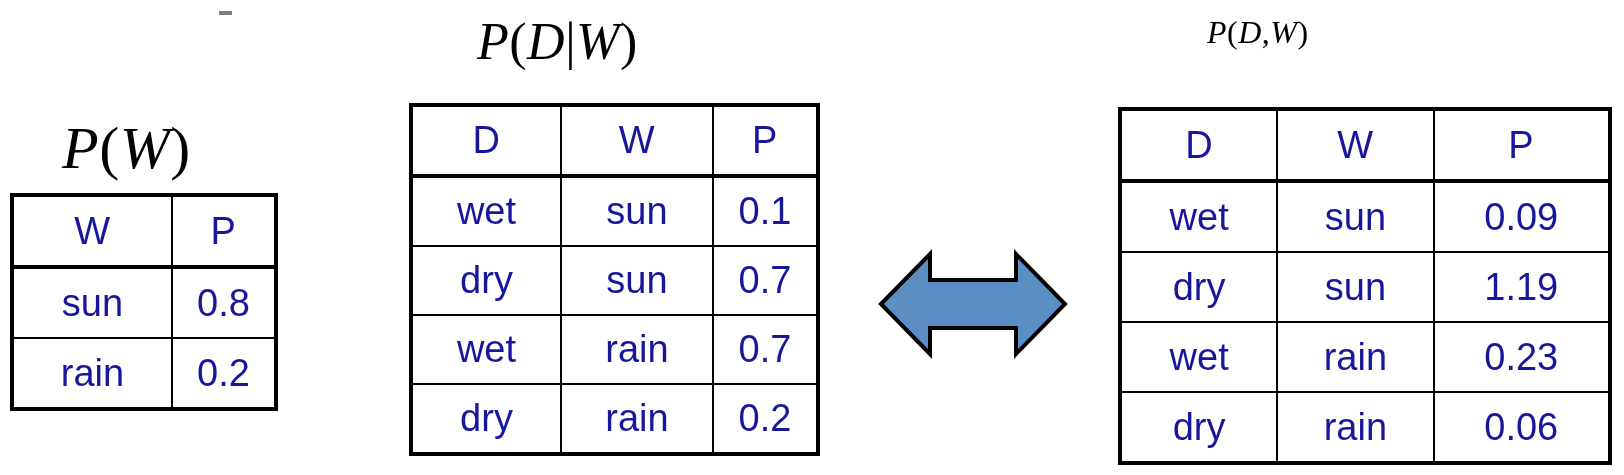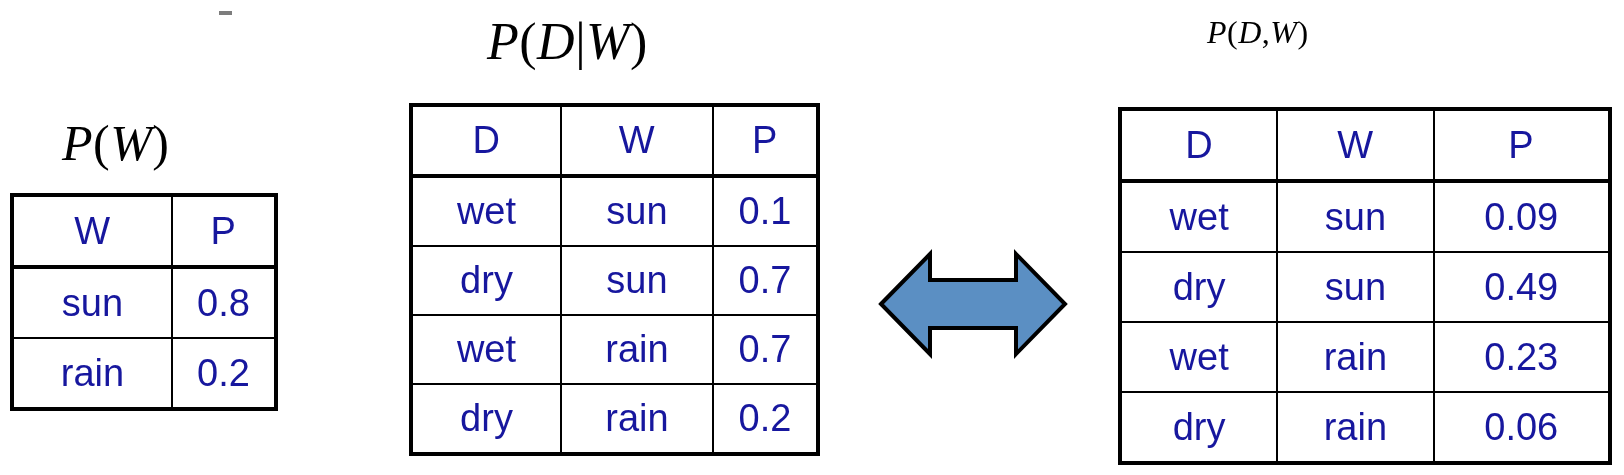--- a/index.html
+++ b/index.html
@@ -109,21 +109,21 @@
     background: #7d7d7d;
   }
 </style>
 </head>
 <body>
 
 <div id="canvas">
 
   <div id="stray-mark"></div>
 
-  <div class="ptitle" id="title-pw" style="left:62px; top:118px; font-size:50px;">
+  <div class="ptitle" id="title-pw" style="left:62px; top:118px; font-size:60px;">
     <span>P</span><span class="paren">(</span><span>W</span><span class="paren">)</span>
   </div>
 
   <table class="ptable" id="table-pw">
     <colgroup>
         <col class="c0">
         <col class="c1">
       </colgroup>
     <tbody>
       <tr class="header-row">
@@ -134,21 +134,21 @@
         <td>sun</td>
         <td>0.8</td>
       </tr>
       <tr>
         <td>rain</td>
         <td>0.2</td>
       </tr>
     </tbody>
   </table>
 
-  <div class="ptitle" id="title-pdgw" style="left:487px; top:16px; font-size:52px;">
+  <div class="ptitle" id="title-pdgw" style="left:477px; top:16px; font-size:52px;">
     <span>P</span><span class="paren">(</span><span>D</span><span class="bar">|</span><span>W</span><span class="paren">)</span>
   </div>
 
   <table class="ptable" id="table-pdgw">
     <colgroup>
         <col class="c0">
         <col class="c1">
         <col class="c2">
       </colgroup>
     <tbody>
@@ -201,21 +201,21 @@
         <td class="hdr">P</td>
       </tr>
       <tr>
         <td>wet</td>
         <td>sun</td>
         <td>0.09</td>
       </tr>
       <tr>
         <td>dry</td>
         <td>sun</td>
-        <td>0.49</td>
+        <td>1.19</td>
       </tr>
       <tr>
         <td>wet</td>
         <td>rain</td>
         <td>0.23</td>
       </tr>
       <tr>
         <td>dry</td>
         <td>rain</td>
         <td>0.06</td>

